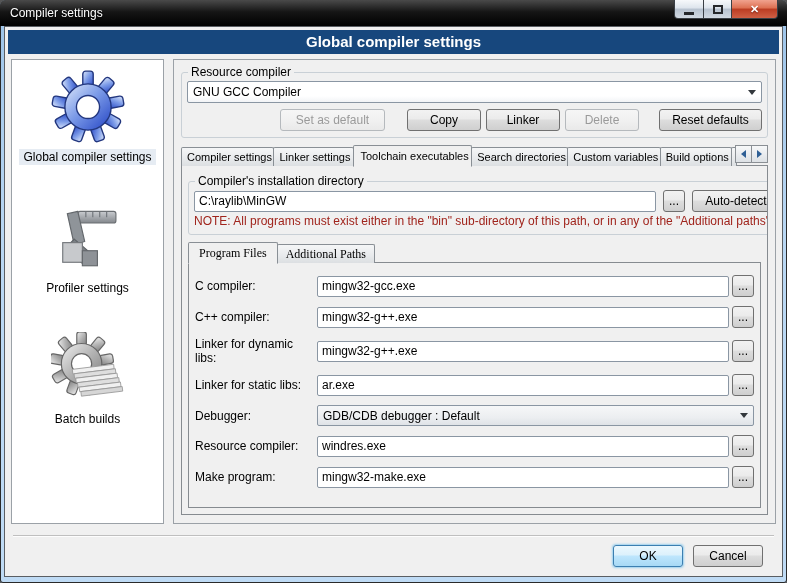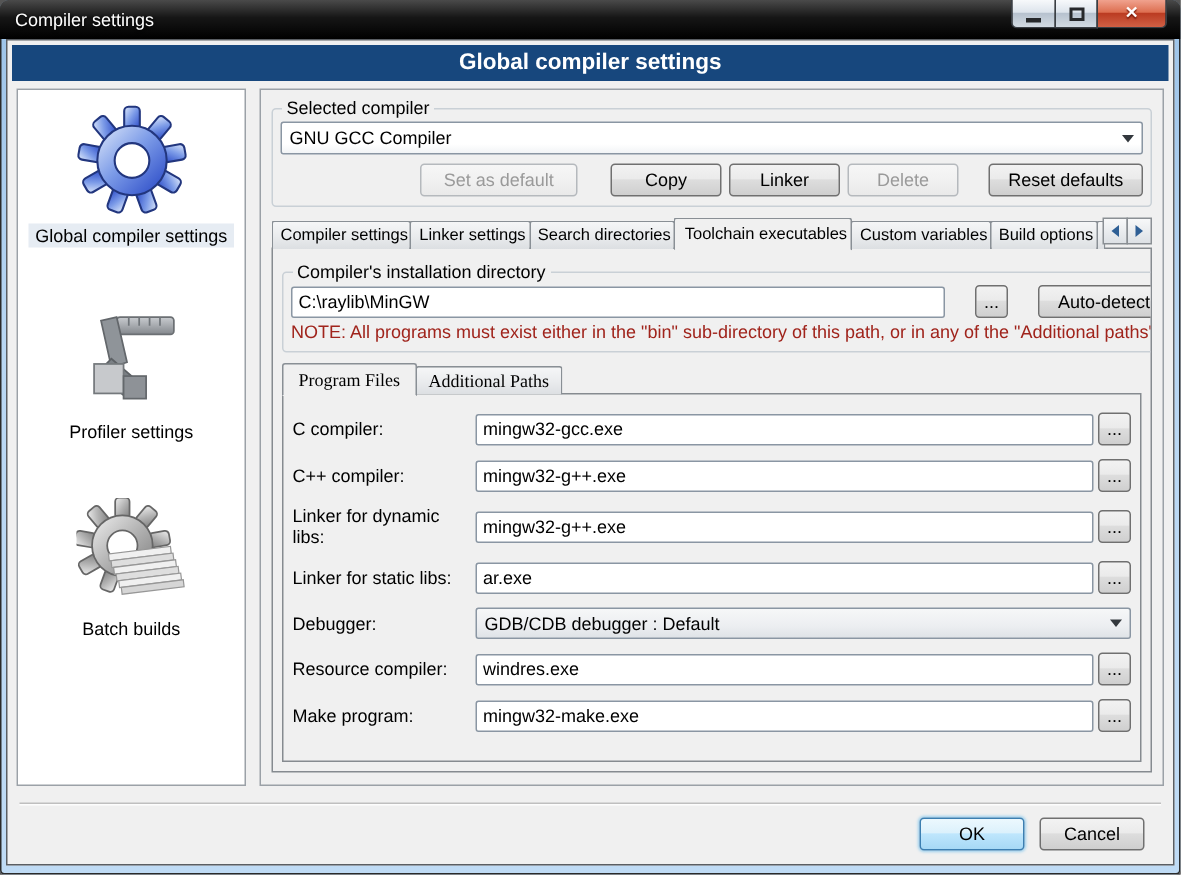--- a/index.html
+++ b/index.html
@@ -117,21 +117,21 @@
   }
   .tri-left { width:0; height:0; border-top:4px solid transparent; border-bottom:4px solid transparent; border-right:5px solid #2e5f95; }
   .tri-right { width:0; height:0; border-top:4px solid transparent; border-bottom:4px solid transparent; border-left:5px solid #2e5f95; }
 
   .tabpage {
     flex:1; border:1px solid #868b90; margin-top:-1px; margin-bottom:8px;
     background:#f0f0f0; padding:8px 6px 6px 6px; display:flex; flex-direction:column;
     position:relative; z-index:1; overflow:hidden;
   }
 
-  .dir-row { display:flex; align-items:center; gap:20px; margin:2px 5px 2px 5px; }
+  .dir-row { display:flex; align-items:center; gap:7px; margin:2px 5px 2px 5px; }
   .tbox {
     height:21px; border:1px solid #8a96a3; border-radius:2px; background:#fff;
     font-family:"Liberation Sans", sans-serif; font-size:12px; padding:0 4px; width:100%;
   }
   .b-browse { width:22px; flex:0 0 22px; }
   .b-autodetect { width:88px; flex:0 0 88px; }
   .note { color:#a0241c; font-size:12px; margin:2px 5px 6px 5px; white-space:nowrap; overflow:hidden; }
 
   .subtabs { display:flex; align-items:flex-end; margin-top:7px; position:relative; z-index:2; }
   .subtabs .tab { font-size:12px; padding:0 8px;font-family:Liberation Serif, serif; }
@@ -262,39 +262,39 @@
               </g>
             </svg>
           </div>
           <div class="side-caption">Batch builds</div>
         </div>
       </div>
 
       <div class="main">
 
         <fieldset class="group">
-          <legend>Selected compiler</legend>
+          <legend>Resource compiler</legend>
           <div class="combo combo-main">
             <span>GNU GCC Compiler</span>
             <span class="arrow"></span>
           </div>
           <div class="btn-row">
             <button class="btn disabled b-setdefault">Set as default</button>
             <button class="btn b-copy">Copy</button>
             <button class="btn b-rename">Linker</button>
             <button class="btn disabled b-delete">Delete</button>
             <button class="btn b-reset">Reset defaults</button>
           </div>
         </fieldset>
 
         <div class="tabstrip">
           <div class="tab">Compiler settings</div>
           <div class="tab">Linker settings</div>
+          <div class="tab active">Toolchain executables</div>
           <div class="tab">Search directories</div>
-          <div class="tab active">Toolchain executables</div>
           <div class="tab">Custom variables</div>
           <div class="tab">Build options</div>
           <div class="tab sliver"></div>
           <div class="tabscroll">
             <div class="scrollbtn">
                 <span class="tri-left"></span>
               </div>
             <div class="scrollbtn">
                 <span class="tri-right"></span>
               </div>

